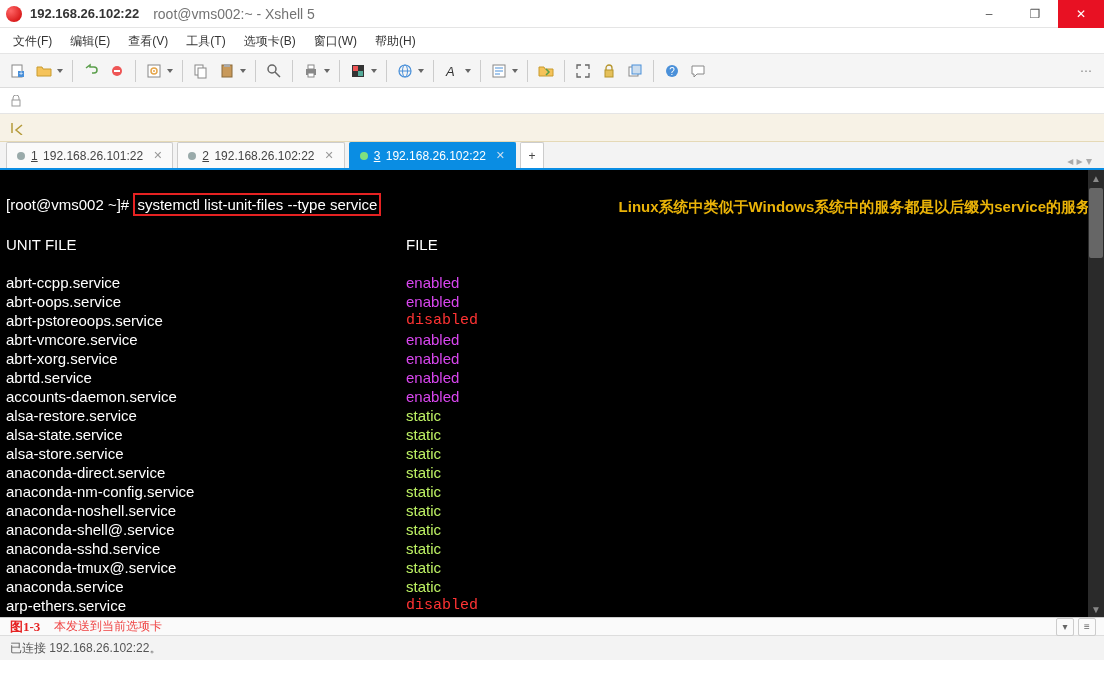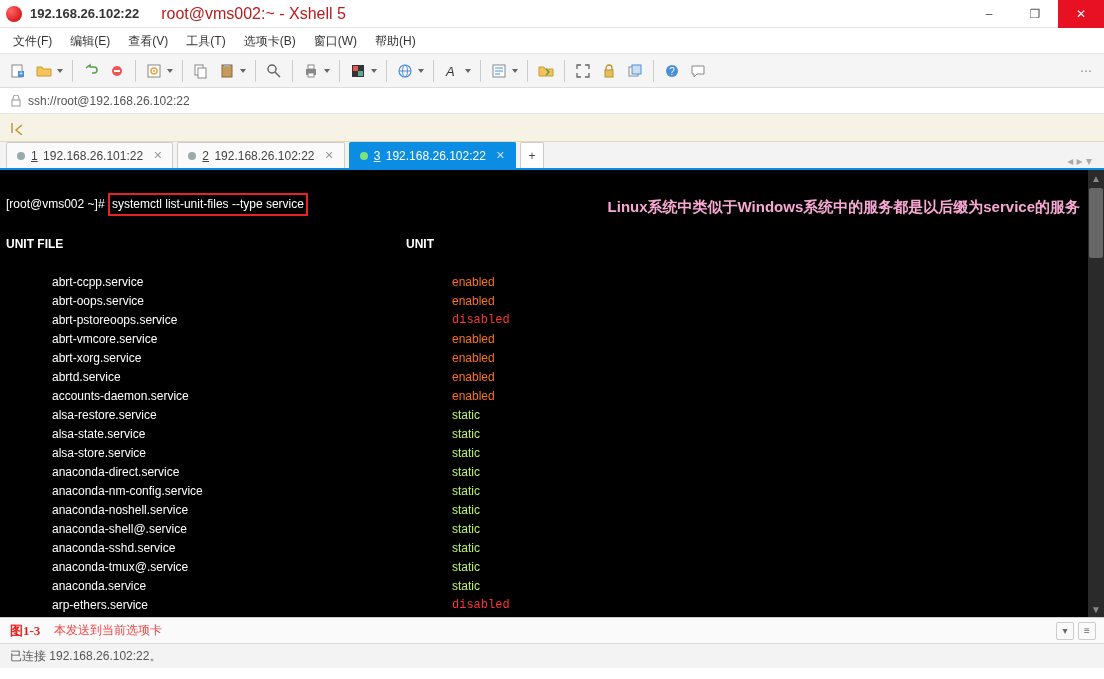--- a/index.html
+++ b/index.html
@@ -2,21 +2,21 @@
 <html><head>
 <meta charset="utf-8">
 <style>
 * { margin:0; padding:0; box-sizing:border-box; font-family:"Microsoft YaHei",Tahoma,Arial,sans-serif; }
 body { background:#fff; width:1104px; height:679px; overflow:hidden; font-size:12px; color:#333; }
 
 
 .titlebar { height:28px; display:flex; align-items:center; padding:0 0 0 6px; background:#fff; border-bottom:1px solid #e5e5e5; }
 .titlebar .app-icon { width:16px; height:16px; background:radial-gradient(circle at 30% 30%,#ff6666,#cc0000); border-radius:50%; margin-right:8px;}
 .titlebar .title { font-weight:bold; font-size:13px; color:#333; }
-.titlebar .subtitle { font-size:16px; color:#b91c1c; margin-left:22px;}
+.titlebar .subtitle { font-size:14px; color:#737373; margin-left:14px;}
 .titlebar .win-controls { margin-left:auto; display:flex; }
 .win-btn { width:46px; height:28px; display:flex; align-items:center; justify-content:center; color:#555;}
 .win-btn.close { background:#e81123; color:#fff;}
 
 
 .menubar { height:26px; display:flex; align-items:center; padding:0 4px; border-bottom:1px solid #e5e5e5;}
 .menubar .item { padding:0 9px; font-size:12px; color:#333; line-height:26px;}
 
 
 .toolbar { height:34px; display:flex; align-items:center; padding:0 6px; background:#f5f5f5; border-bottom:1px solid #dcdcdc; gap:2px;}
@@ -44,41 +44,41 @@
 .tab .x { margin-left:10px; color:#999; font-size:11px;}
 .tab.active { background:#0a8de3; color:#fff; border-color:#0a8de3;}
 .tab.active .dot { background:#7fe07f;}
 .tab.active .x { color:#cde;}
 .tab.add { width:24px; justify-content:center; padding:0; background:#fff;}
 .tabbar .spacer { flex:1;}
 .tabbar .navhint { display:flex; align-items:center; gap:2px; color:#aaa; padding:0 6px;}
 
 
 .terminal-wrap { background:#000; height:448px; position:relative; border-bottom:1px solid #ccc;}
-.terminal { font-family:"Consolas","Courier New",monospace; font-size:12px; line-height:19px; color:#fff; padding:4px 6px; white-space:pre;}
+.terminal { font-family:"Consolas","Courier New",monospace; font-size:15px; line-height:19px; color:#fff; padding:4px 6px; white-space:pre;}
 .pline { display:block;}
 .prompt { color:#fff;}
 .cmd-box { border:2px solid #e62222; padding:0 2px; display:inline-block;}
 .cmd { color:#fff;}
 .header-unit { color:#fff;}
-.svc-row { display:flex;margin-left:46px;}
+.svc-row { display:flex;}
 .svc-unit { width:400px; color:#fff;}
-.svc-state.enabled { color:#f97316;}
+.svc-state.enabled { color:#d946ef;}
 .svc-state.disabled { color:#ff3333;font-family:Liberation Mono, monospace;}
 .svc-state.static { color:#bef264;}
-.cols-hdr { display:flex;font-weight:bold;}
+.cols-hdr { display:flex;}
 .col-unit { width:400px;}
 .col-state { }
-.annotation { position:absolute; top:28px; right:24px; color:#f9a8d4; font-family:"Microsoft YaHei",sans-serif; font-size:15px; font-weight:bold;}
+.annotation { position:absolute; top:28px; right:13px; color:#eab308; font-family:"Microsoft YaHei",sans-serif; font-size:15px; font-weight:bold;}
 .term-scroll { position:absolute; right:0; top:0; width:16px; height:100%; background:#2a2a2a; display:flex; flex-direction:column; align-items:center;}
 .term-scroll .up,.term-scroll .down { height:16px; color:#888; font-size:10px; display:flex; align-items:center; justify-content:center; width:100%;}
 .term-scroll .thumb { width:14px; background:#666; border-radius:2px; margin-top:2px;}
 
 
-.sendbar { height:26px; display:flex; align-items:center; padding:8px 8px; border-bottom:1px solid #ddd; background:#fafafa; position:relative;}
+.sendbar { height:18px; display:flex; align-items:center; padding:8px 8px; border-bottom:1px solid #ddd; background:#fafafa; position:relative;}
 .sendbar .fig { position:absolute; left:10px; color:#e62222; font-weight:bold; font-size:13px; font-family:"Microsoft YaHei";}
 .sendbar .ph { color:#ef4444; font-size:12px; margin-left:46px;}
 .sendbar .dd { margin-left:auto; display:flex; align-items:center; gap:4px;}
 .sendbar .dd-btn { width:18px; height:18px; display:flex; align-items:center; justify-content:center; color:#666; border:1px solid #ccc; border-radius:2px; font-size:10px;}
 
 
 .statusbar { height:24px; display:flex; align-items:center; padding:0 10px; background:#f3f3f3; font-size:12px; color:#555; gap:18px;}
 .statusbar .left { }
 .statusbar .right { margin-left:auto; display:flex; gap:18px; align-items:center;}
 .statusbar .wm { color:#bbb; font-size:11px;}
@@ -241,21 +241,20 @@
       </svg>
     </div>
   <div class="overflow">⋯</div>
 </div>
 
 <div class="addrbar">
   <svg class="lock" viewBox="0 0 12 12">
       <rect x="2" y="5" width="8" height="6" fill="none" stroke="#999"></rect>
       <path d="M3 5V3a3 3 0 016 0v2" fill="none" stroke="#999"></path>
     </svg>
-  <span class="url">ssh://root@192.168.26.102:22</span>
 </div>
 
 <div class="hintbar">
   <svg class="arrow" viewBox="0 0 14 14">
       <path d="M12 4L6 9l6 5" fill="none" stroke="#b59a3a" stroke-width="1.5"></path>
       <path d="M2 2v10" stroke="#b59a3a" stroke-width="1.5"></path>
     </svg>
 </div>
 
 <div class="tabbar">
@@ -275,21 +274,21 @@
     <span class="x">✕</span>
   </div>
   <div class="tab add">+</div>
   <div class="spacer"></div>
   <div class="navhint">◂ ▸ ▾</div>
 </div>
 
 <div class="terminal-wrap">
   <div class="terminal">
 <span class="pline"><span class="prompt">[root@vms002 ~]# </span><span class="cmd-box"><span class="cmd">systemctl list-unit-files --type service</span></span></span>
-<span class="pline cols-hdr"><span class="col-unit header-unit">UNIT FILE</span><span class="col-state header-unit">UNIT</span></span>
+<span class="pline cols-hdr"><span class="col-unit header-unit">UNIT FILE</span><span class="col-state header-unit">FILE</span></span>
 <div id="svc-rows"><span class="pline svc-row"><span class="svc-unit">abrt-ccpp.service</span><span class="svc-state enabled">enabled</span></span><span class="pline svc-row"><span class="svc-unit">abrt-oops.service</span><span class="svc-state enabled">enabled</span></span><span class="pline svc-row"><span class="svc-unit">abrt-pstoreoops.service</span><span class="svc-state disabled">disabled</span></span><span class="pline svc-row"><span class="svc-unit">abrt-vmcore.service</span><span class="svc-state enabled">enabled</span></span><span class="pline svc-row"><span class="svc-unit">abrt-xorg.service</span><span class="svc-state enabled">enabled</span></span><span class="pline svc-row"><span class="svc-unit">abrtd.service</span><span class="svc-state enabled">enabled</span></span><span class="pline svc-row"><span class="svc-unit">accounts-daemon.service</span><span class="svc-state enabled">enabled</span></span><span class="pline svc-row"><span class="svc-unit">alsa-restore.service</span><span class="svc-state static">static</span></span><span class="pline svc-row"><span class="svc-unit">alsa-state.service</span><span class="svc-state static">static</span></span><span class="pline svc-row"><span class="svc-unit">alsa-store.service</span><span class="svc-state static">static</span></span><span class="pline svc-row"><span class="svc-unit">anaconda-direct.service</span><span class="svc-state static">static</span></span><span class="pline svc-row"><span class="svc-unit">anaconda-nm-config.service</span><span class="svc-state static">static</span></span><span class="pline svc-row"><span class="svc-unit">anaconda-noshell.service</span><span class="svc-state static">static</span></span><span class="pline svc-row"><span class="svc-unit">anaconda-shell@.service</span><span class="svc-state static">static</span></span><span class="pline svc-row"><span class="svc-unit">anaconda-sshd.service</span><span class="svc-state static">static</span></span><span class="pline svc-row"><span class="svc-unit">anaconda-tmux@.service</span><span class="svc-state static">static</span></span><span class="pline svc-row"><span class="svc-unit">anaconda.service</span><span class="svc-state static">static</span></span><span class="pline svc-row"><span class="svc-unit">arp-ethers.service</span><span class="svc-state disabled">disabled</span></span><span class="pline svc-row"><span class="svc-unit">atd.service</span><span class="svc-state enabled">enabled</span></span></div>
   </div>
   <div class="annotation">Linux系统中类似于Windows系统中的服务都是以后缀为service的服务</div>
   <div class="term-scroll">
     <div class="up">▲</div>
     <div class="thumb" style="height:70px"></div>
     <div style="flex:1"></div>
     <div class="down">▼</div>
   </div>
 </div>

